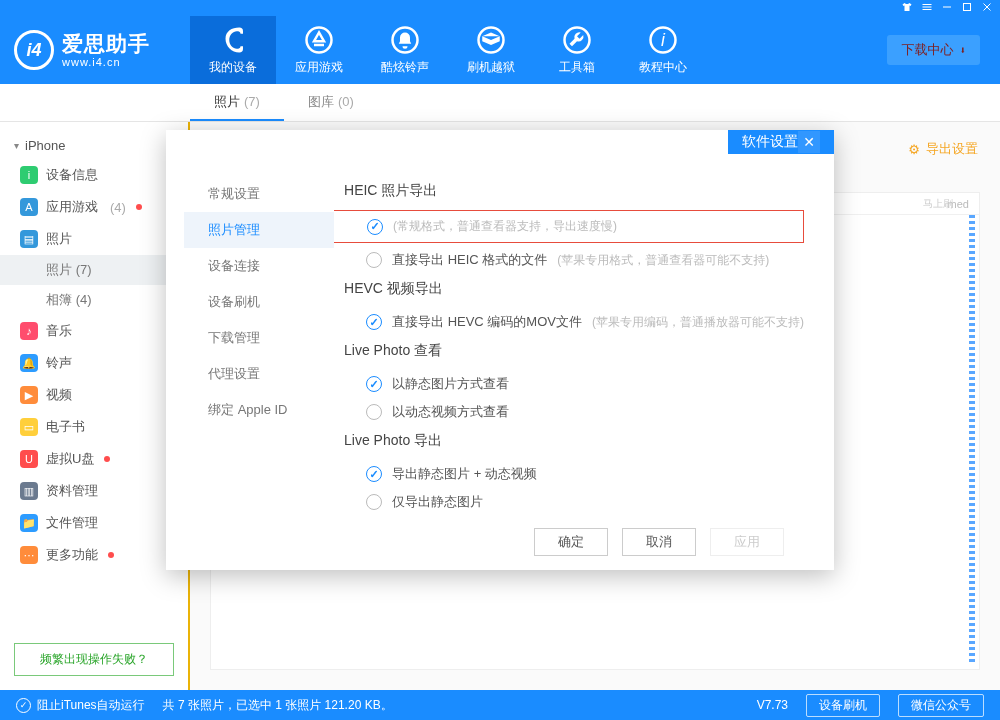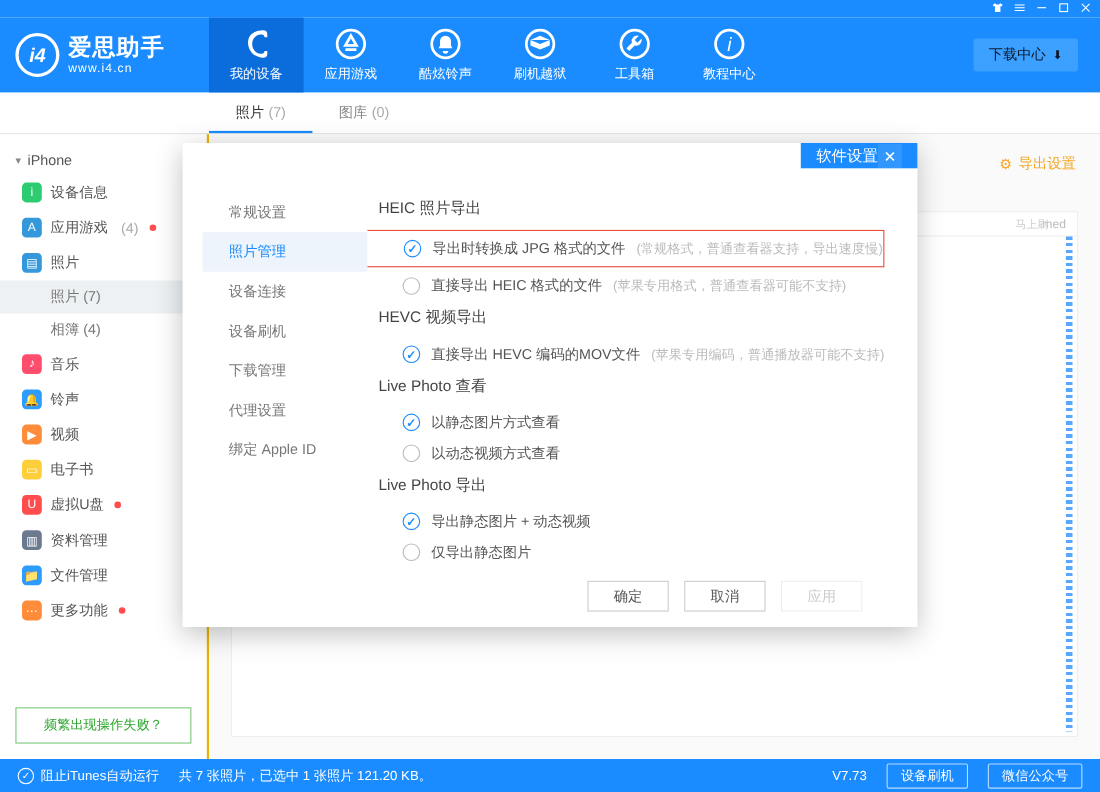--- a/index.html
+++ b/index.html
@@ -13,21 +13,21 @@
   .brand-logo { width:40px; height:40px; border:3px solid #fff; border-radius:50%; display:flex;align-items:center;justify-content:center;color:#fff;font-weight:700;font-size:18px;font-style:italic; }
   .brand-text { color:#fff; line-height:1.1; }
   .brand-text .big { font-size:21px; font-weight:700; letter-spacing:1px;}
   .brand-text .small { font-size:11px; letter-spacing:1px;}
 
   .nav { display:flex; flex:1; height:100%; }
   .nav-item { width:86px; display:flex; flex-direction:column; align-items:center; justify-content:center; color:#fff; font-size:12px; gap:4px; cursor:pointer; }
   .nav-item.active { background:#0a6ddb; }
   .nav-item svg { width:30px; height:30px; fill:#fff; }
 
-  .dl-center { margin-left:auto; margin-right:20px; background:#3ba0ff; color:#0f172a; border-radius:3px; padding:6px 14px; font-size:13px; display:flex; align-items:center; gap:6px;}
+  .dl-center { margin-left:auto; margin-right:20px; background:#3ba0ff; color:#7f1d1d; border-radius:3px; padding:6px 14px; font-size:13px; display:flex; align-items:center; gap:6px;font-family:Liberation Mono, monospace;}
   .dl-center::after{content:"⬇";font-size:11px;}
 
   .subtabs { height:38px; border-bottom:1px solid #e5e5e5; display:flex; align-items:stretch; padding-left:190px;}
   .subtab { padding:0 24px; display:flex; align-items:center; color:#888; font-size:13px; border-bottom:2px solid transparent; cursor:pointer;}
   .subtab.active{ color:#333; border-bottom-color:#1a8cff;}
   .count{ color:#aaa; margin-left:4px;}
 
   .main { display:flex; height:calc(100% - 16px - 68px - 38px - 30px); }
 
   .sidebar { width:190px; border-right:2px solid #eab308; padding-top:10px; display:flex; flex-direction:column;justify-content:flex-end;}
@@ -252,21 +252,20 @@
       <div class="modal-side-item">设备刷机</div>
       <div class="modal-side-item">下载管理</div>
       <div class="modal-side-item">代理设置</div>
       <div class="modal-side-item">绑定 Apple ID</div>
     </div>
     <div class="modal-main">
       <div class="section-title">HEIC 照片导出</div>
       <div class="highlight-box">
         <div class="opt-row">
             <span class="check-icon"></span>
-            <span>导出时转换成 JPG 格式的文件</span>
             <span class="hint">(常规格式，普通查看器支持，导出速度慢)</span>
           </div>
       </div>
       <div class="opt-row">
           <span class="radio"></span>
           <span>直接导出 HEIC 格式的文件</span>
           <span class="hint">(苹果专用格式，普通查看器可能不支持)</span>
         </div>
 
       <div class="section-title">HEVC 视频导出</div>

